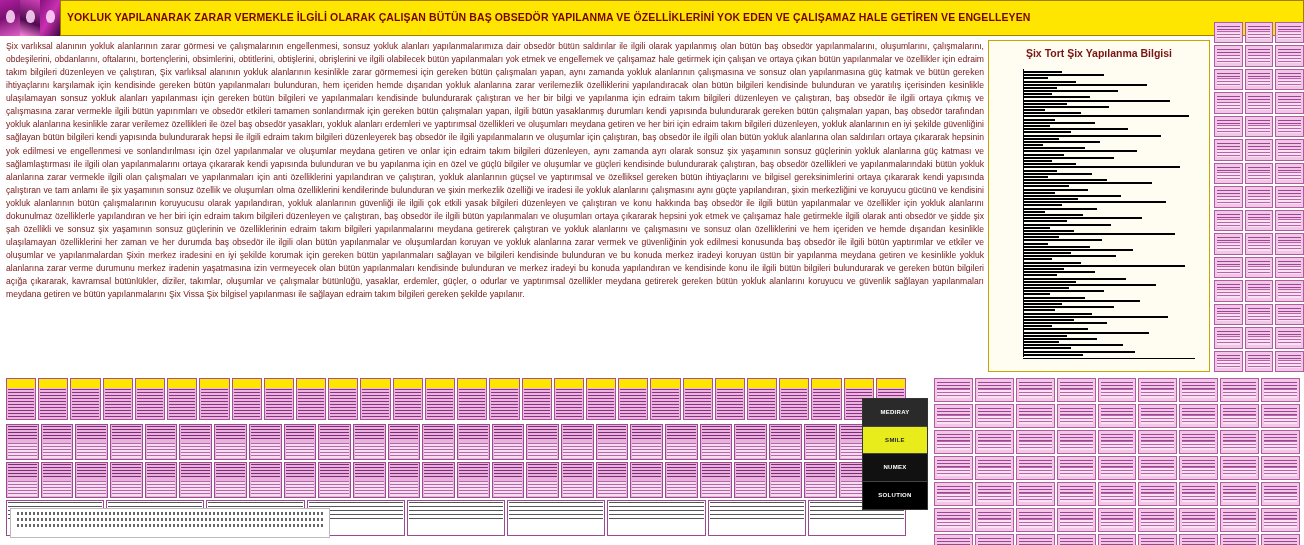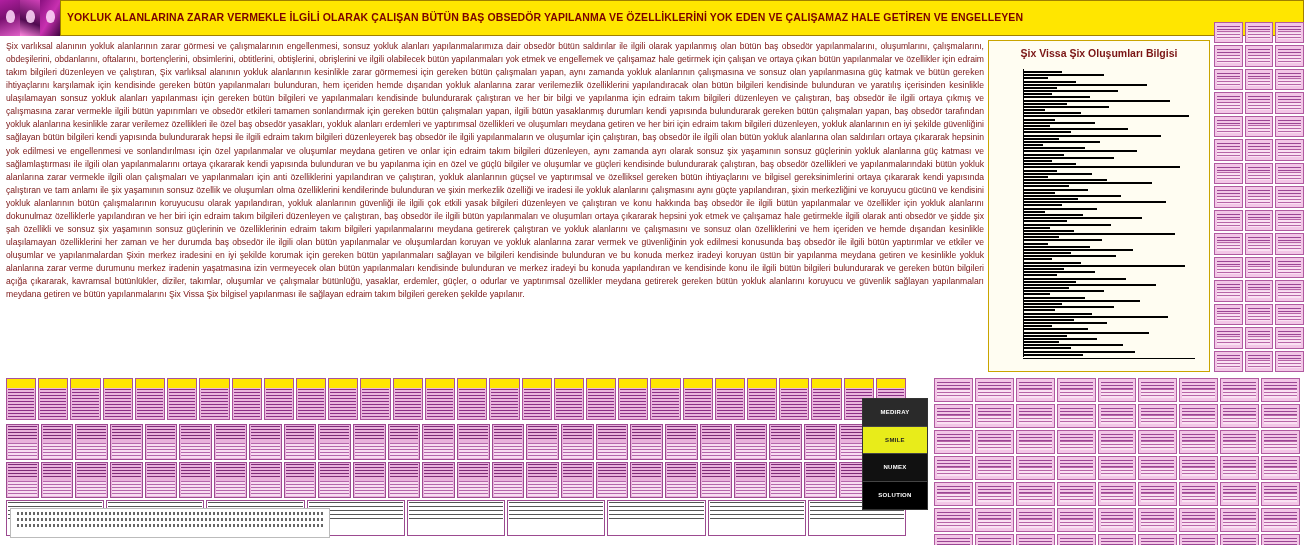--- a/index.html
+++ b/index.html
@@ -331,28 +331,28 @@
 
 <div id="page">
 
   <div class="topbar">
     <div class="logo-strip">
       <div class="logo-cell c1"></div>
       <div class="logo-cell c2"></div>
       <div class="logo-cell c3"></div>
     </div>
     <div class="headline-yellow">
-      <span>YOKLUK ALANLARINA ZARAR VERMEKLE İLGİLİ OLARAK ÇALIŞAN BÜTÜN BAŞ OBSEDÖR YAPILANMA VE ÖZELLİKLERİNİ YOK EDEN VE ÇALIŞAMAZ HALE GETİREN VE ENGELLEYEN</span>
+      <span>YOKLUK YAPILANARAK ZARAR VERMEKLE İLGİLİ OLARAK ÇALIŞAN BÜTÜN BAŞ OBSEDÖR YAPILANMA VE ÖZELLİKLERİNİ YOK EDEN VE ÇALIŞAMAZ HALE GETİREN VE ENGELLEYEN</span>
     </div>
   </div>
 
   <div class="body-text">Şix varlıksal alanının yokluk alanlarının zarar görmesi ve çalışmalarının engellenmesi, sonsuz yokluk alanları yapılanmalarımıza dair obsedör bütün saldırılar ile ilgili olarak yapılanmış olan bütün baş obsedör yapılanmalarını, oluşumlarını, çalışmalarını, obdeşilerini, obdanlarını, oftalarını, bortençlerini, obsimlerini, obtitlerini, obtişlerini, obrişlerini ve ilgili olabilecek bütün yapılanmaları yok etmek ve engellemek ve çalışamaz hale getirmek için çalışan ve ortaya çıkan bütün yapılanmalar ve özellikler için edraim takım bilgileri düzenleyen ve çalıştıran, Şix varlıksal alanının yokluk alanlarının kesinlikle zarar görmemesi için gereken bütün çalışmaları yapan, aynı zamanda yokluk alanlarının çalışmasına ve sonsuz olan yapılanmasına güç katmak ve bütün gereken ihtiyaçlarını karşılamak için kendisinde gereken bütün yapılanmaları bulunduran, hem içeriden hemde dışarıdan yokluk alanlarına zarar verilemezlik özelliklerini yapılandıracak olan bütün bilgileri kendisinde bulunduran ve yaratılış içerisinden kesinlikle ulaşılamayan sonsuz yokluk alanları yapılanması için gereken bütün bilgileri ve yapılanmaları kendisinde bulundurarak çalıştıran ve her bir bilgi ve yapılanma için edraim takım bilgileri düzenleyen ve çalıştıran, baş obsedör ile ilgili ortaya çıkmış ve çalışmasına zarar vermekle ilgili bütün yapırımları ve obsedör etkileri tamamen sonlandırmak için gereken bütün çalışmaları yapan, ilgili bütün yasaklanmış durumları kendi yapısında bulundurarak gereken bütün çalışmaları yapan, baş obsedör tarafından yokluk alanlarına kesinlikle zarar verilemez özellikleri ile özel baş obsedör yasakları, yokluk alanları erdemleri ve yaptırımsal özellikleri ve oluşumları meydana getiren ve her biri için edraim takım bilgileri düzenleyen, yokluk alanlarının en iyi şekilde güvenliğini sağlayan bütün bilgileri kendi yapısında bulundurarak hepsi ile ilgili edraim takım bilgileri düzenleyerek baş obsedör ile ilgili yapılanmaların ve oluşumlar için çalıştıran, baş obsedör ile ilgili olan bütün yokluk alanlarına olan saldırıları ortaya çıkararak hepsinin yok edilmesi ve engellenmesi ve sonlandırılması için özel yapılanmalar ve oluşumlar meydana getiren ve onlar için edraim takım bilgileri düzenleyen, aynı zamanda ayrı olarak sonsuz şix yaşamının sonsuz güçlerinin yokluk alanlarına güç katması ve sağlamlaştırması ile ilgili olan yapılanmalarını ortaya çıkararak kendi yapısında bulunduran ve bu yapılanma için en özel ve güçlü bilgiler ve oluşumlar ve güçleri kendisinde bulundurarak çalıştıran, baş obsedör özellikleri ve yapılanmalarındaki bütün yokluk alanlarına zarar vermekle ilgili olan çalışmaları ve yapılanmaları için anti özelliklerini yapılandıran ve çalıştıran, yokluk alanlarının güçsel ve yaptırımsal ve özelliksel gereken bütün ihtiyaçlarını ve bilgisel gereksinimlerini ortaya çıkararak kendi yapısında çalıştıran ve tam anlamı ile şix yaşamının sonsuz özellik ve oluşumları olma özelliklerini kendilerinde bulunduran ve şixin merkezlik özelliği ve iradesi ile yokluk alanlarını çalışmasını aynı güçte yapılandıran, şixin merkezliğini ve koruyucu gücünü ve kendisini yokluk alanlarının bütün çalışmalarının koruyucusu olarak yapılandıran, yokluk alanlarının güvenliği ile ilgili çok etkili yasak bilgileri düzenleyen ve çalıştıran ve konu hakkında baş obsedör ile ilgili bütün yapılanmalar ve özellikler için yokluk alanlarını dokunulmaz özelliklerle yapılandıran ve her biri için edraim takım bilgileri düzenleyen ve çalıştıran, baş obsedör ile ilgili bütün yapılanmaları ve oluşumları ortaya çıkararak hepsini yok etmek ve çalışamaz hale getirmekle ilgili olarak anti obsedör ve şidde şix şah özellikli ve sonsuz şix yaşamının sonsuz güçlerinin ve özelliklerinin edraim takım bilgileri yapılanmalarını meydana getirerek çalıştıran ve yokluk alanlarını ve çalışmasını ve sonsuz olan özelliklerini ve hem içeriden ve hemde dışarıdan kesinlikle ulaşılamayan özelliklerini her zaman ve her durumda baş obsedör ile ilgili olan bütün yapılanmalar ve oluşumlardan koruyan ve yokluk alanlarına zarar vermek ve güvenliğinin yok edilmesi konusunda baş obsedör ile ilgili bütün yaptırımlar ve etkiler ve oluşumlar ve yapılanmalardan Şixin merkez iradesini en iyi şekilde korumak için gereken bütün yapılanmaları sağlayan ve bilgileri kendisinde bulunduran ve bu konuda merkez iradeyi koruyan üstün bir yapılanma meydana getiren ve kesinlikle yokluk alanlarına zarar verme durumunu merkez iradenin yaşatmasına izin vermeyecek olan bütün yapılanmaları kendisinde bulunduran ve merkez iradeyi bu konuda yapılandıran ve kendisinde konu ile ilgili bütün bilgileri bulundurarak ve gereken bütün bilgileri açığa çıkararak, kavramsal bütünlükler, diziler, takımlar, oluşumlar ve çalışmalar bütünlüğü, yasaklar, erdemler, güçler, o odurlar ve yaptırımsal özellikler meydana getirerek gereken bütün yokluk alanlarını koruyucu ve güvenlik sağlayan yapılanmaları meydana getiren ve bütün yapılanmalarını Şix Vissa Şix bilgisel yapılanması ile sağlayan edraim takım bilgileri gereken şekilde yapılanır.</div>
 
   <div class="chart-panel">
-    <div class="chart-title">Şix Vissa Şix Oluşumları Bilgisi</div>
+    <div class="chart-title">Şix Tort Şix Yapılanma Bilgisi</div>
     <div class="chart-area" id="chart-area">
       <div class="chart-axis-v"></div>
       <div class="chart-axis-h"></div>
     <div class="bar" style="top: 2px; width: 37.7778px;"></div>
         <div class="bar" style="top: 5.17778px; width: 80.2778px;"></div>
         <div class="bar" style="top: 8.35556px; width: 23.6111px;"></div>
         <div class="bar" style="top: 11.5333px; width: 51.9444px;"></div>
         <div class="bar" style="top: 14.7111px; width: 122.778px;"></div>
         <div class="bar" style="top: 17.8889px; width: 33.0556px;"></div>
         <div class="bar" style="top: 21.0667px; width: 94.4444px;"></div>

